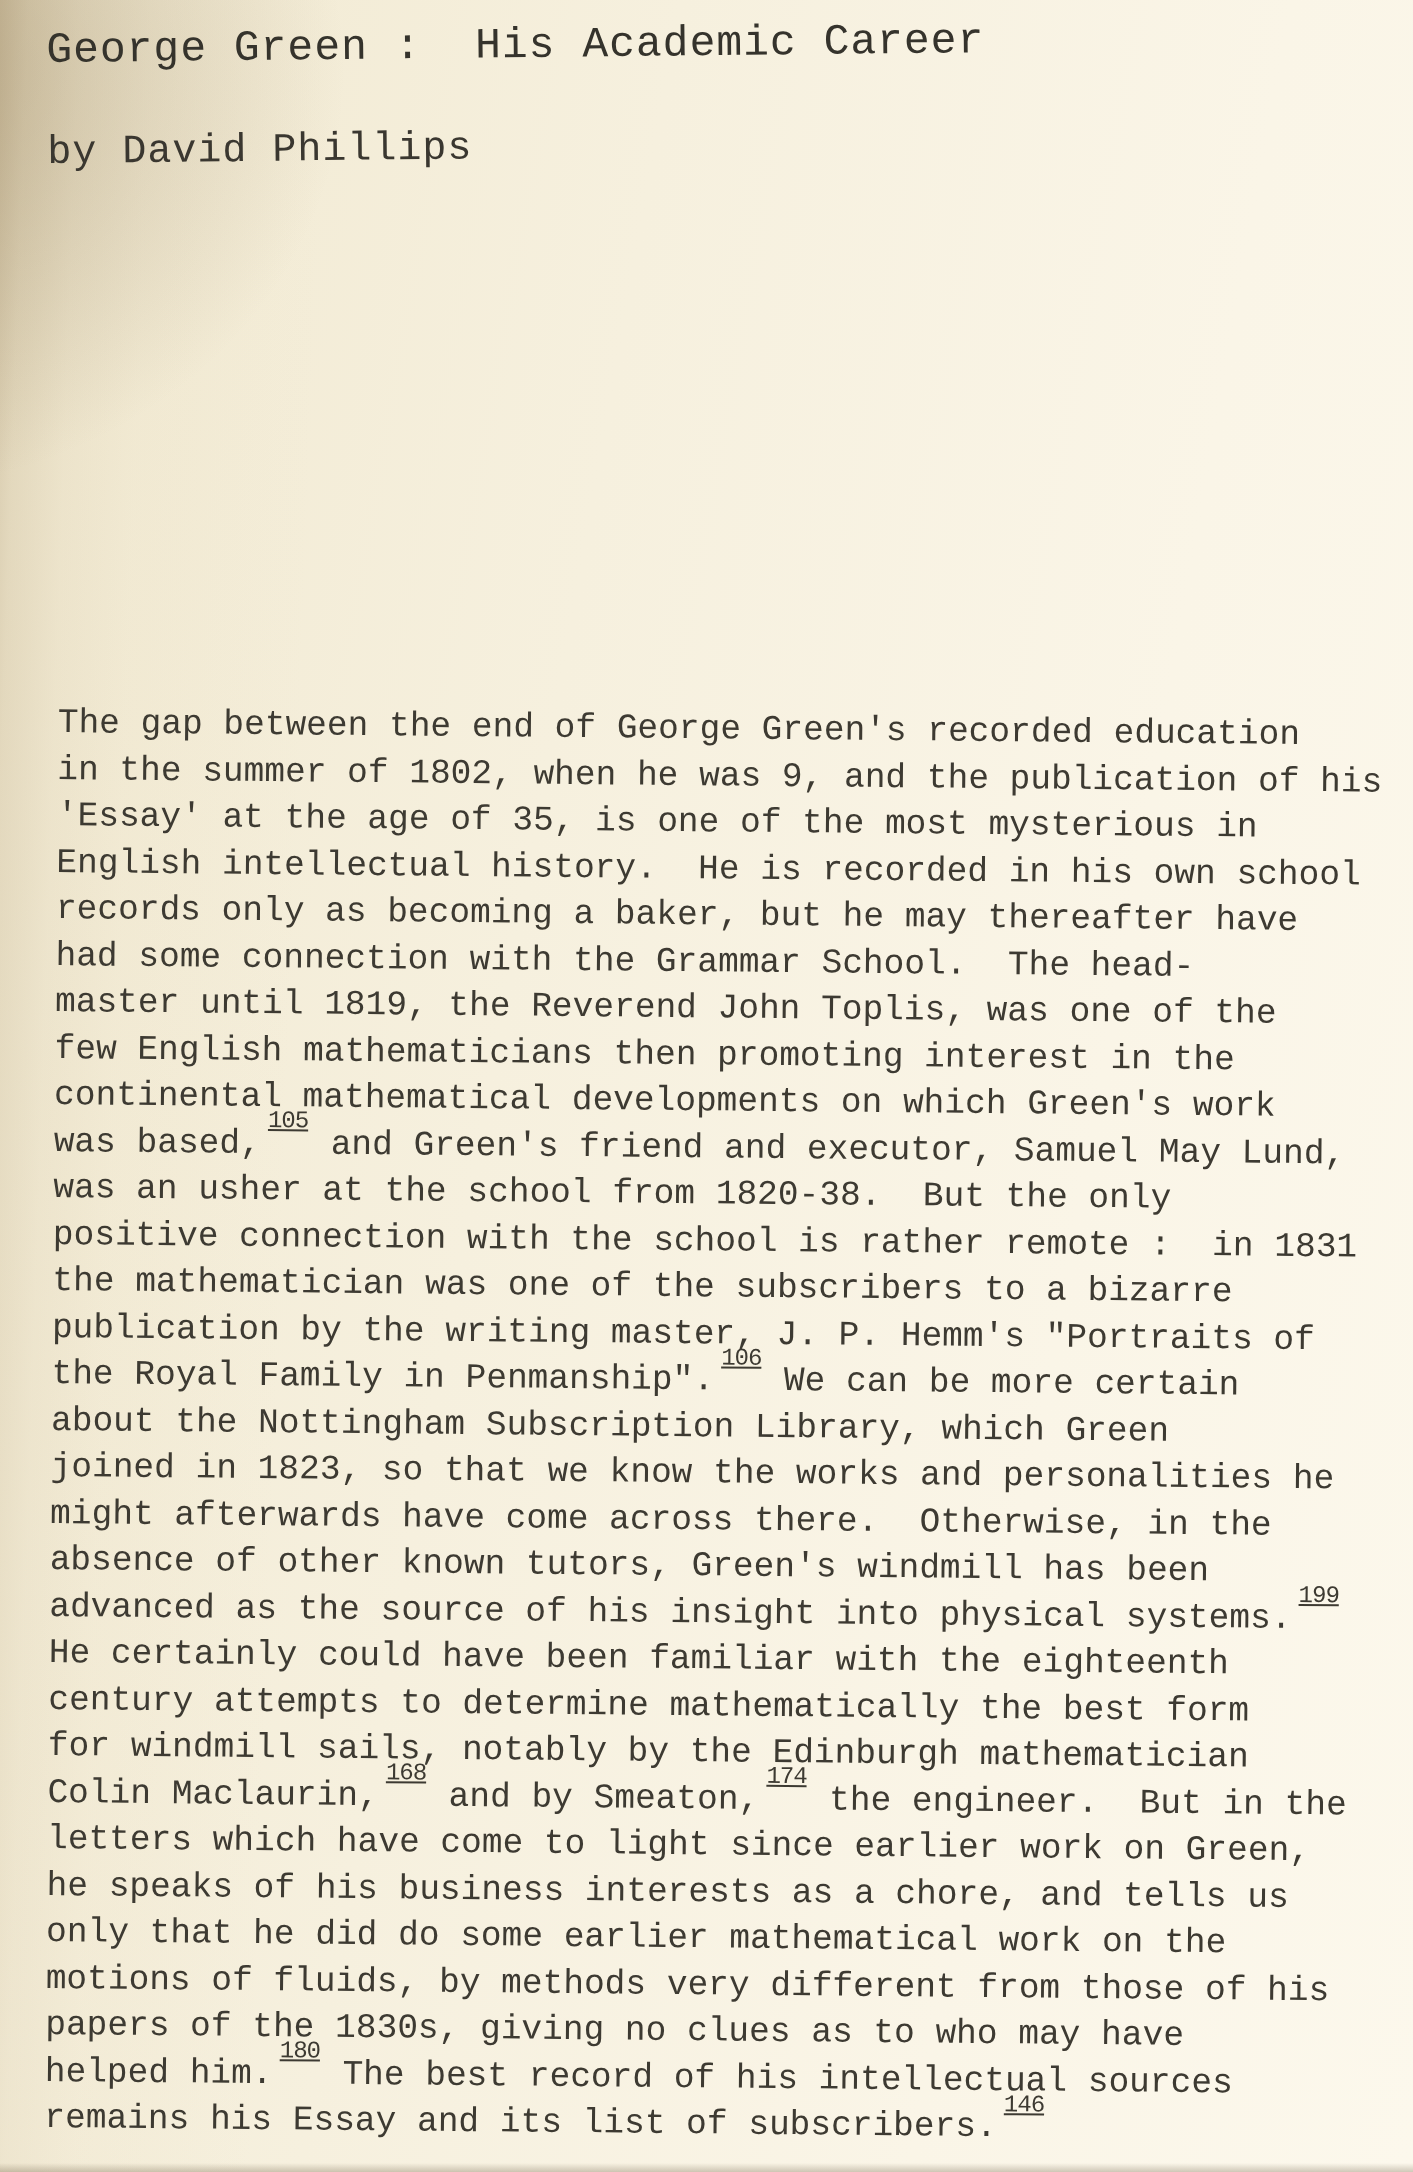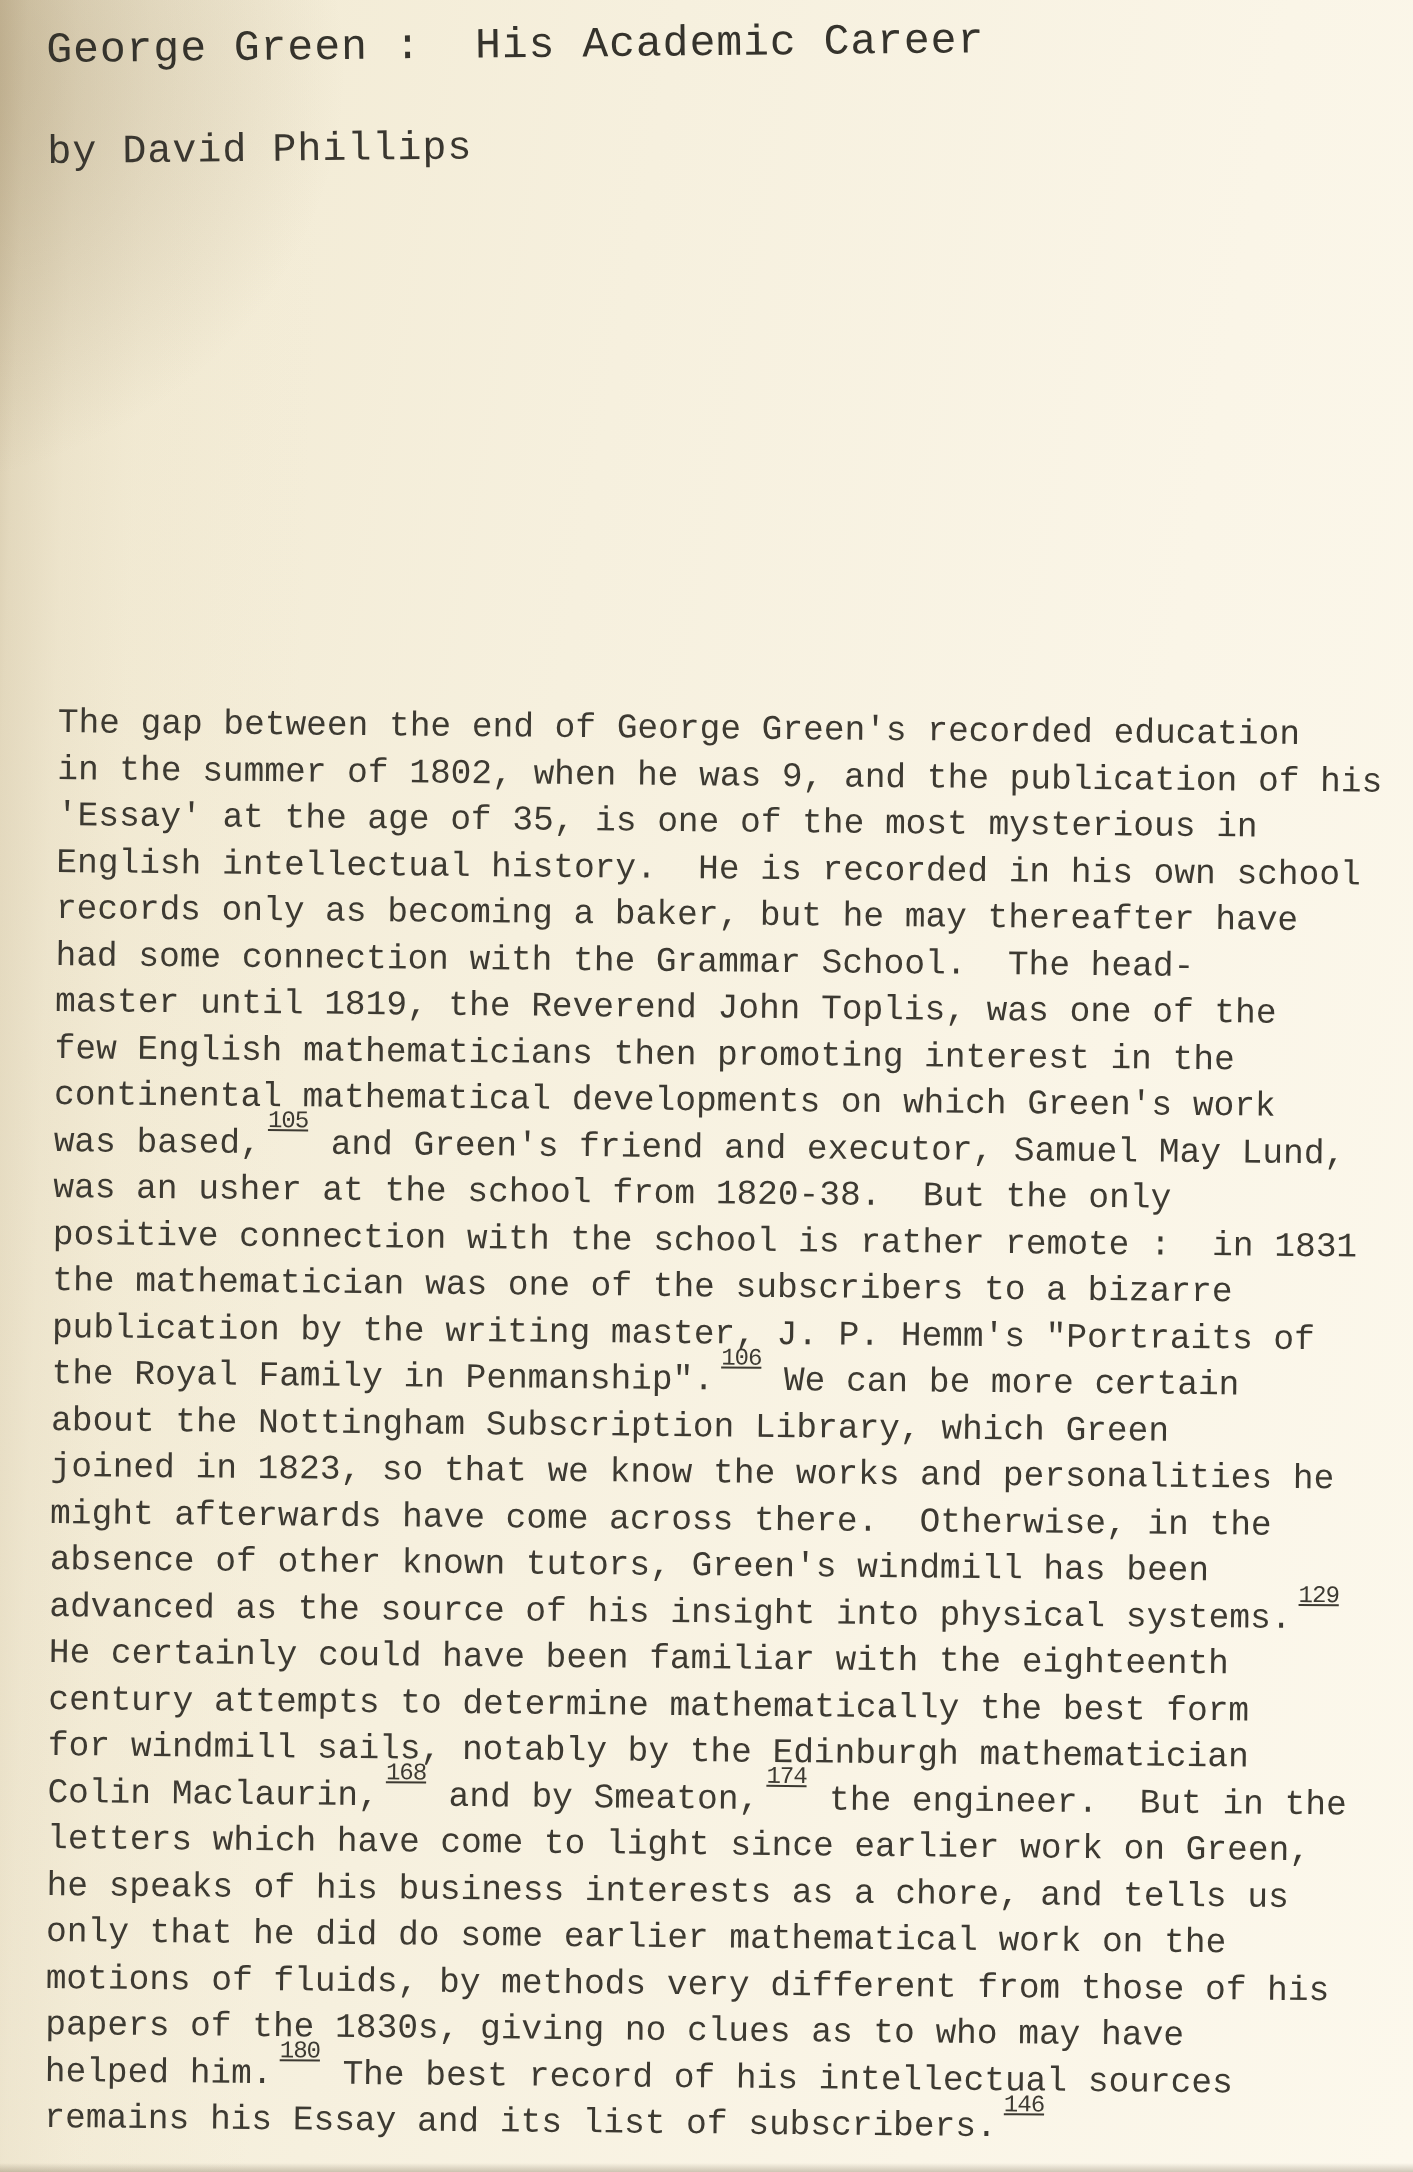--- a/index.html
+++ b/index.html
@@ -96,21 +96,21 @@
       <div class="line">was based,<sup>105</sup> and Green's friend and executor, Samuel May Lund,</div>
       <div class="line">was an usher at the school from 1820-38.  But the only</div>
       <div class="line">positive connection with the school is rather remote :  in 1831</div>
       <div class="line">the mathematician was one of the subscribers to a bizarre</div>
       <div class="line">publication by the writing master, J. P. Hemm's "Portraits of</div>
       <div class="line">the Royal Family in Penmanship".<sup>106</sup> We can be more certain</div>
       <div class="line">about the Nottingham Subscription Library, which Green</div>
       <div class="line">joined in 1823, so that we know the works and personalities he</div>
       <div class="line">might afterwards have come across there.  Otherwise, in the</div>
       <div class="line">absence of other known tutors, Green's windmill has been</div>
-      <div class="line">advanced as the source of his insight into physical systems.<sup>129</sup></div>
+      <div class="line">advanced as the source of his insight into physical systems.<sup>199</sup></div>
       <div class="line">He certainly could have been familiar with the eighteenth</div>
       <div class="line">century attempts to determine mathematically the best form</div>
       <div class="line">for windmill sails, notably by the Edinburgh mathematician</div>
       <div class="line">Colin Maclaurin,<sup>168</sup> and by Smeaton,<sup>174</sup> the engineer.  But in the</div>
       <div class="line">letters which have come to light since earlier work on Green,</div>
       <div class="line">he speaks of his business interests as a chore, and tells us</div>
       <div class="line">only that he did do some earlier mathematical work on the</div>
       <div class="line">motions of fluids, by methods very different from those of his</div>
       <div class="line">papers of the 1830s, giving no clues as to who may have</div>
       <div class="line">helped him.<sup>180</sup> The best record of his intellectual sources</div>

